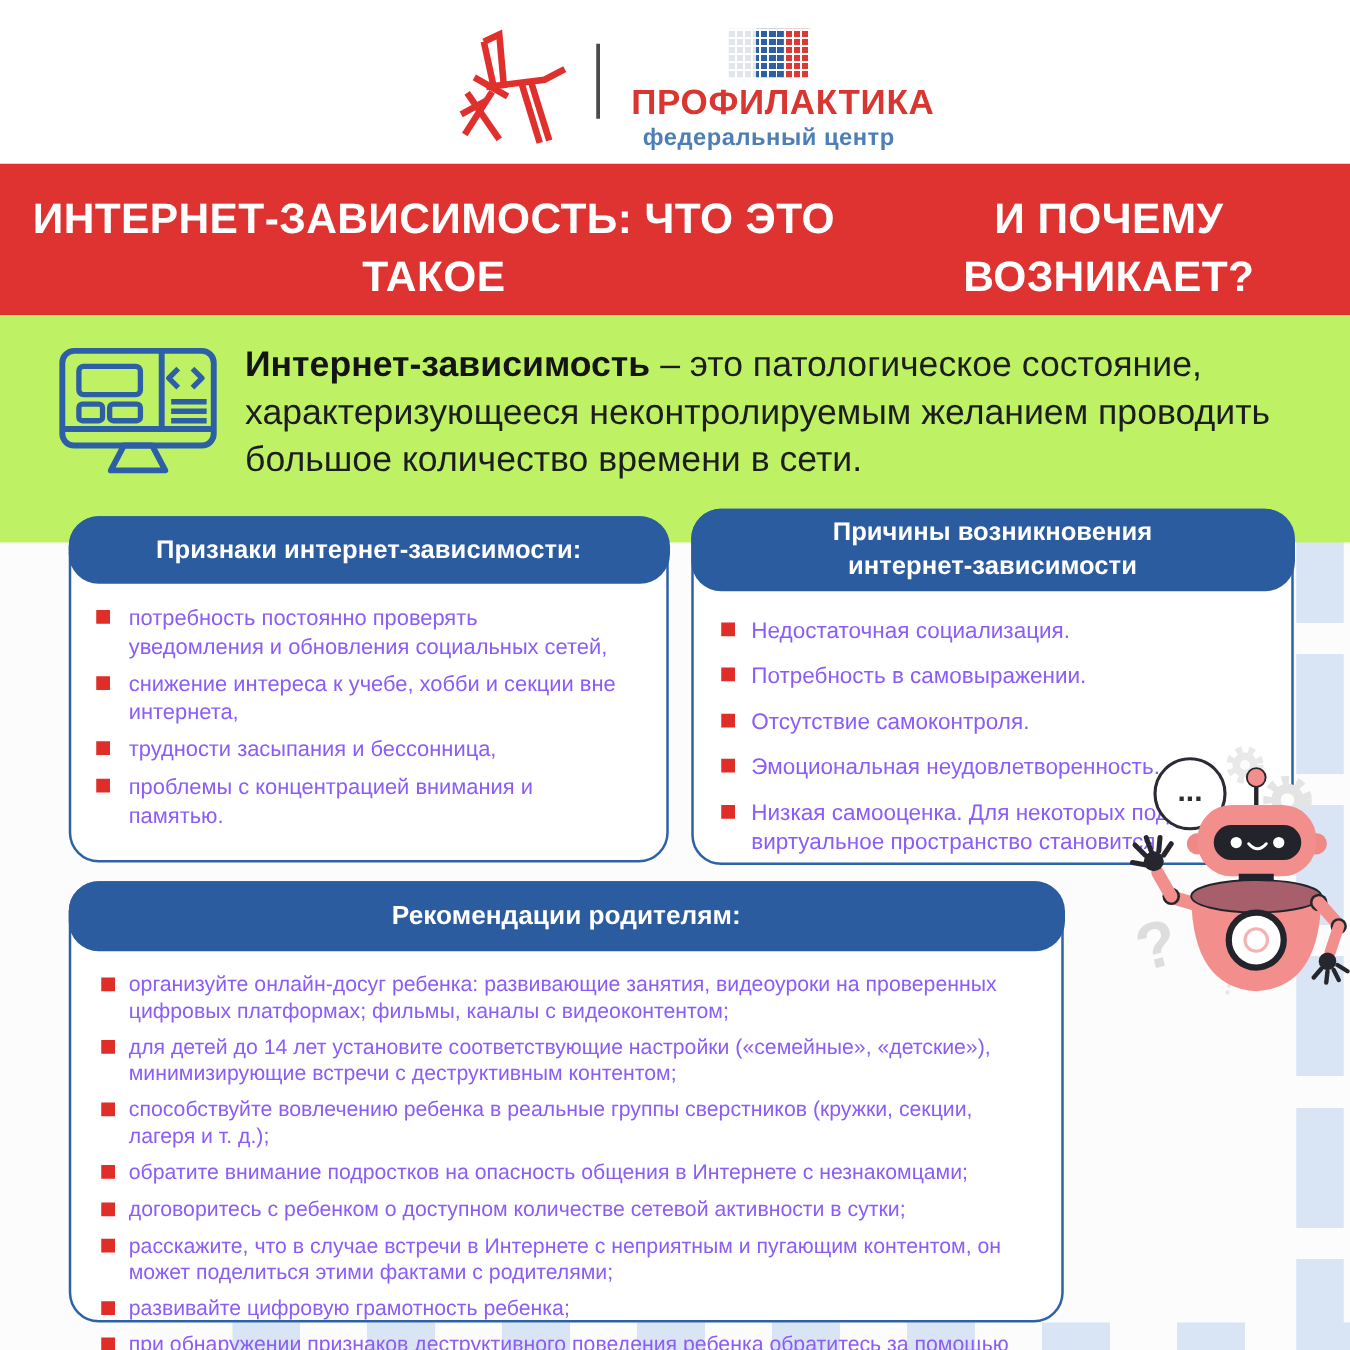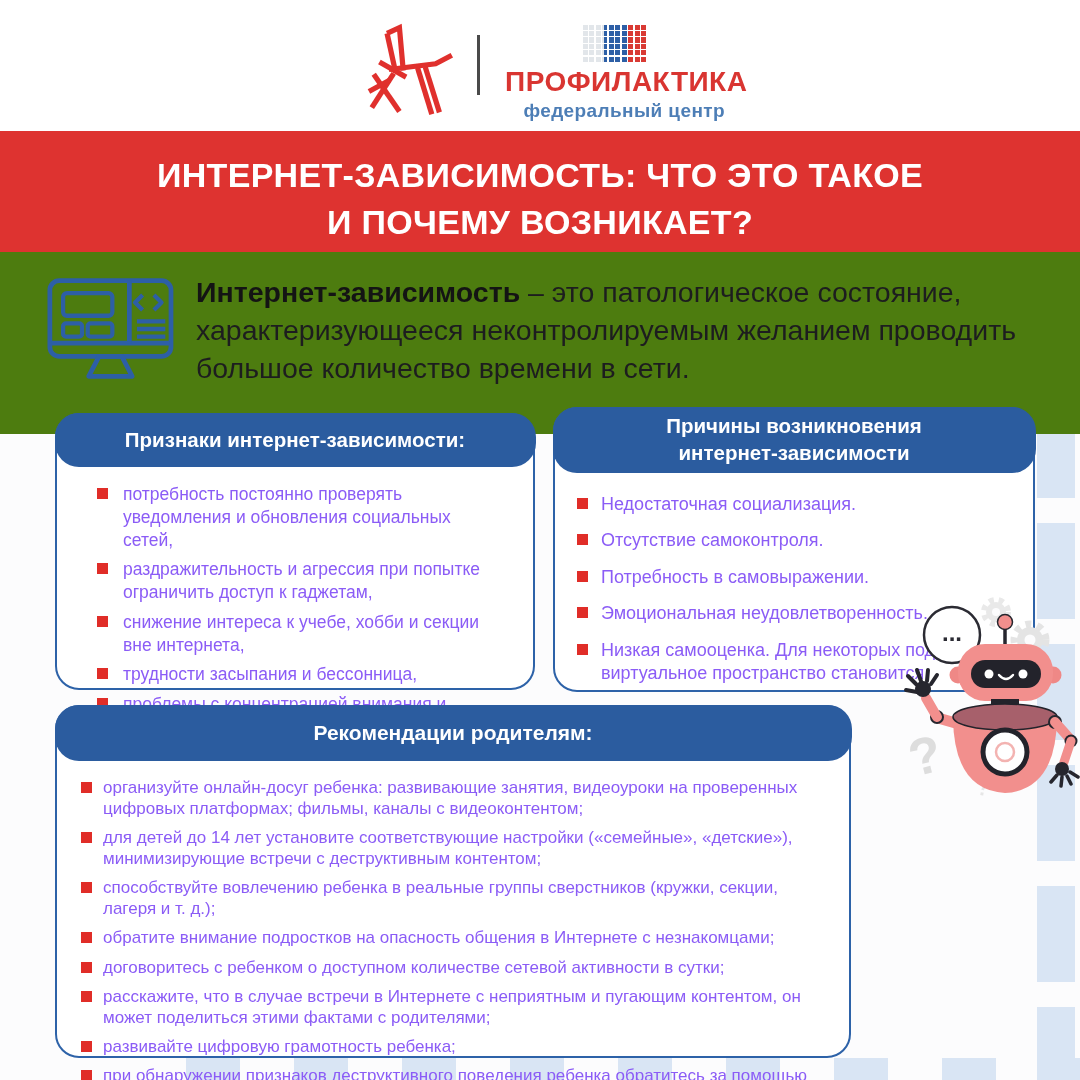--- a/index.html
+++ b/index.html
@@ -15,47 +15,47 @@
   }
   .decor-bottom{
     position:absolute;left:186px;right:0;bottom:0;height:22px;
     background:repeating-linear-gradient(90deg,#d9e5f4 0 54px,transparent 54px 108px);
     z-index:0;
   }
   
   .top-header{position:absolute;top:0;left:0;width:100%;height:131px;background:#ffffff;z-index:2;}
   .horse-logo{position:absolute;left:358px;top:20px;width:100px;height:100px;}
   .logo-divider{position:absolute;left:477px;top:35px;width:3px;height:60px;background:#4a4a4a;}
-  .brand{position:absolute;left:505px;top:23px;width:220px;text-align:right;}
+  .brand{position:absolute;left:505px;top:23px;width:220px;text-align:center;}
   .pixel-grid{
     width:65px;height:39px;margin:0 auto 6px auto;
     background:
       repeating-linear-gradient(90deg,transparent 0 5px,#ffffff 5px 6.5px),
       repeating-linear-gradient(0deg,transparent 0 5px,#ffffff 5px 6.5px),
       linear-gradient(90deg,#e2e6ea 0 33%,#2d5fa6 33% 67%,#d93a34 67% 100%);
   }
   .brand-name{font-size:28px;font-weight:bold;color:#d93531;letter-spacing:.5px;line-height:1;}
   .brand-sub{font-size:19px;color:#4d7eb6;letter-spacing:.4px;margin-top:4px;font-weight:bold;}
   
   .banner{
     position:absolute;top:131px;left:0;width:100%;height:136px;background:#de3330;
-    display:flex;flex-direction:column;justify-content:center;align-items:center;z-index:2;
+    display:flex;flex-direction:row;justify-content:center;align-items:center;z-index:2;
   }
   .banner div{color:#ffffff;font-weight:bold;font-size:34px;line-height:1.38;letter-spacing:.3px;text-align:center;}
   
-  .definition{position:absolute;top:252px;left:0;width:100%;height:182px;background:#4d7c0f;z-index:2;}
+  .definition{position:absolute;top:252px;left:0;width:100%;height:182px;background:#bef264;z-index:2;}
   .monitor-icon{position:absolute;left:42px;top:24px;width:152px;height:106px;}
   .definition-text{
     position:absolute;left:196px;top:22px;width:852px;
     font-size:28.5px;line-height:1.33;color:#1d1d1f;
   }
   .definition-text b{font-weight:bold;color:#141414;}
   
   .card{position:absolute;background:#ffffff;border:2.5px solid #2d62a8;border-radius:24px;box-sizing:border-box;z-index:3;}
-  .card-signs{left:55px;top:413px;width:480px;height:277px;padding-left:20px;}
+  .card-signs{left:55px;top:413px;width:480px;height:277px;}
   .card-causes{left:553px;top:407px;width:482px;height:285px;}
   .card-recs{left:55px;top:705px;width:796px;height:353px;}
   .pill{
     position:absolute;top:-2.5px;left:-2.5px;right:-2.5px;background:#2b5c9f;border-radius:24px;
     color:#ffffff;font-weight:bold;text-align:center;
     display:flex;flex-direction:column;justify-content:center;z-index:1;
   }
   .card-signs .pill{height:54px;font-size:20.5px;}
   .card-causes .pill{height:66px;font-size:20.5px;line-height:1.28;}
   .card-recs .pill{height:56px;font-size:21px;}
@@ -126,36 +126,35 @@
     </svg>
     <div class="definition-text"><b>Интернет-зависимость</b><span> – это патологическое состояние, характеризующееся неконтролируемым желанием проводить большое количество времени в сети.</span></div>
   </div>
 
   <div class="card card-signs">
     <div class="pill">
       <span>Признаки интернет-зависимости:</span>
     </div>
     <ul class="bullets">
       <li><span>потребность постоянно проверять уведомления и обновления социальных сетей,</span></li>
-      <li><span>раздражительность и агрессия при попытке ограничить доступ к гаджетам,</span></li>
       <li><span>снижение интереса к учебе, хобби и секции вне интернета,</span></li>
       <li><span>трудности засыпания и бессонница,</span></li>
       <li><span>проблемы с концентрацией внимания и памятью.</span></li>
     </ul>
   </div>
 
   <div class="card card-causes">
     <div class="pill">
       <span>Причины возникновения</span>
       <span>интернет-зависимости</span>
     </div>
     <ul class="bullets">
       <li><span>Недостаточная социализация.</span></li>
+      <li><span>Потребность в самовыражении.</span></li>
       <li><span>Отсутствие самоконтроля.</span></li>
-      <li><span>Потребность в самовыражении.</span></li>
       <li><span>Эмоциональная неудовлетворенность.</span></li>
       <li><span>Низкая самооценка. Для некоторых подростков виртуальное пространство становится</span></li>
     </ul>
   </div>
 
   <div class="card card-recs">
     <div class="pill">
       <span>Рекомендации родителям:</span>
     </div>
     <ul class="bullets">

